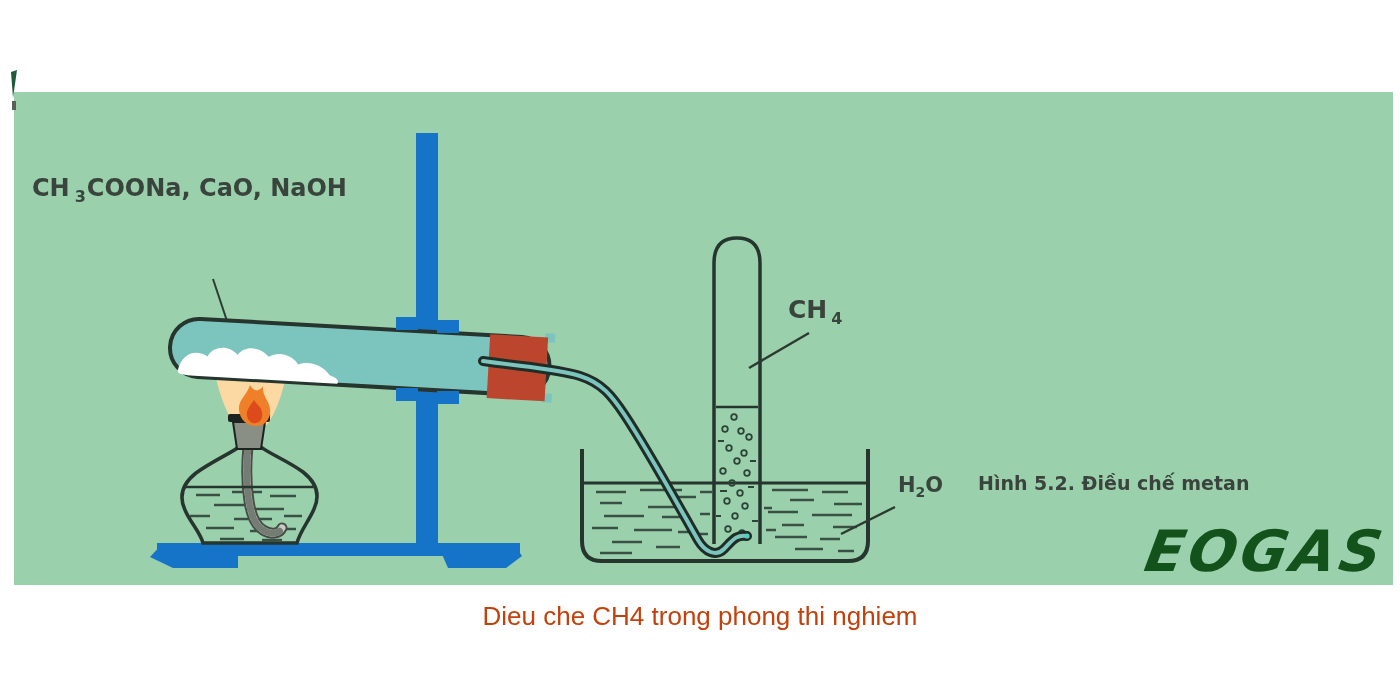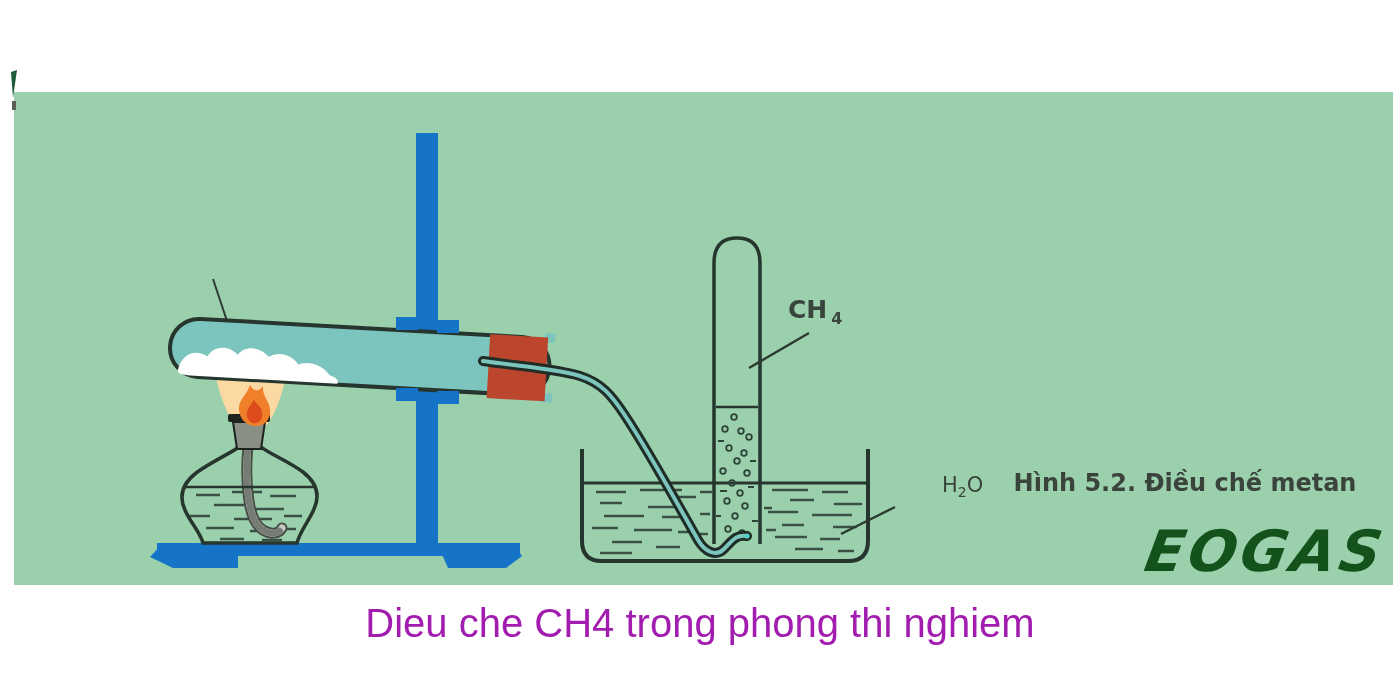--- a/index.html
+++ b/index.html
@@ -10,34 +10,34 @@
   .panel{
     position:absolute;left:14px;top:92px;width:1379px;height:493px;
     background:#9bd0ad;
   }
   .apparatus-svg{position:absolute;left:0;top:0;width:1400px;height:674px;}
   .lbl{position:absolute;color:#39453c;}
   .mixture-label{left:32px;top:172px;font-size:24px;font-weight:700;line-height:33px;white-space:nowrap;}
   .mixture-label sub{font-size:16px;margin:0 1px 0 5px;}
   .ch4-label{left:788px;top:295px;font-size:25px;font-weight:700;white-space:nowrap;text-align:right;}
   .ch4-label sub{font-size:16px;margin-left:4px;}
-  .h2o-label{left:898px;top:473px;font-size:21px;font-weight:400;white-space:nowrap;margin-left:44px;}
+  .h2o-label{left:898px;top:473px;font-size:21px;font-weight:700;white-space:nowrap;}
   .h2o-label sub{font-size:14px;}
   .figure-caption{
-    position:absolute;left:978px;top:461px;width:414px;text-align:center;
-    font-size:24px;font-weight:700;color:#3b443c;line-height:45px;white-space:nowrap;
+    position:absolute;left:978px;top:461px;width:414px;
+    font-size:19px;font-weight:700;color:#3b443c;line-height:45px;white-space:nowrap;
   }
   .watermark{
     position:absolute;left:1146px;top:518px;
     font-size:57px;font-weight:bold;font-style:italic;letter-spacing:4px;
     color:#14521c;transform:skewX(-10deg);white-space:nowrap;z-index:5;
   }
   .bottom-caption{
     position:absolute;left:0;top:601px;width:1400px;text-align:center;
-    font-family:"Liberation Sans",sans-serif;font-size:40px;color:#a21caf;
+    font-family:"Liberation Sans",sans-serif;font-size:26px;color:#c2410c;
   }
 </style>
 </head>
 <body>
 
 <div class="panel"></div>
 
 <svg class="apparatus-svg" viewBox="0 0 1400 674" xmlns="http://www.w3.org/2000/svg">
 
   <g>
@@ -123,20 +123,21 @@
     <path d="M483,361 C525,367 558,369 580,376 C602,383 612,396 624,414 C648,450 678,505 698,540 C705,552 716,557 724,549 C732,541 736,534 747,536" stroke="#1f2d26" stroke-width="10"></path>
     <path d="M483,361 C525,367 558,369 580,376 C602,383 612,396 624,414 C648,450 678,505 698,540 C705,552 716,557 724,549 C732,541 736,534 747,536" stroke="#7cc5be" stroke-width="4"></path>
     <circle cx="747" cy="536" r="2.6" fill="#53cfc6" stroke="none"></circle>
   </g>
 
   <line x1="809" y1="333" x2="749" y2="368" stroke="#2c3a31" stroke-width="2.4"></line>
   <line x1="895" y1="507" x2="841" y2="534" stroke="#2c3a31" stroke-width="2.4"></line>
 </svg>
 
 <div class="lbl mixture-label">
+  <div><span>CH</span><sub>3</sub><span>COONa, CaO, NaOH</span></div>
 </div>
 
 <div class="lbl ch4-label"><span>CH</span><sub>4</sub></div>
 
 <div class="lbl h2o-label"><span>H</span><sub>2</sub><span>O</span></div>
 
 <div class="figure-caption">
   <div>Hình 5.2. Điều chế metan</div>
 </div>
 

